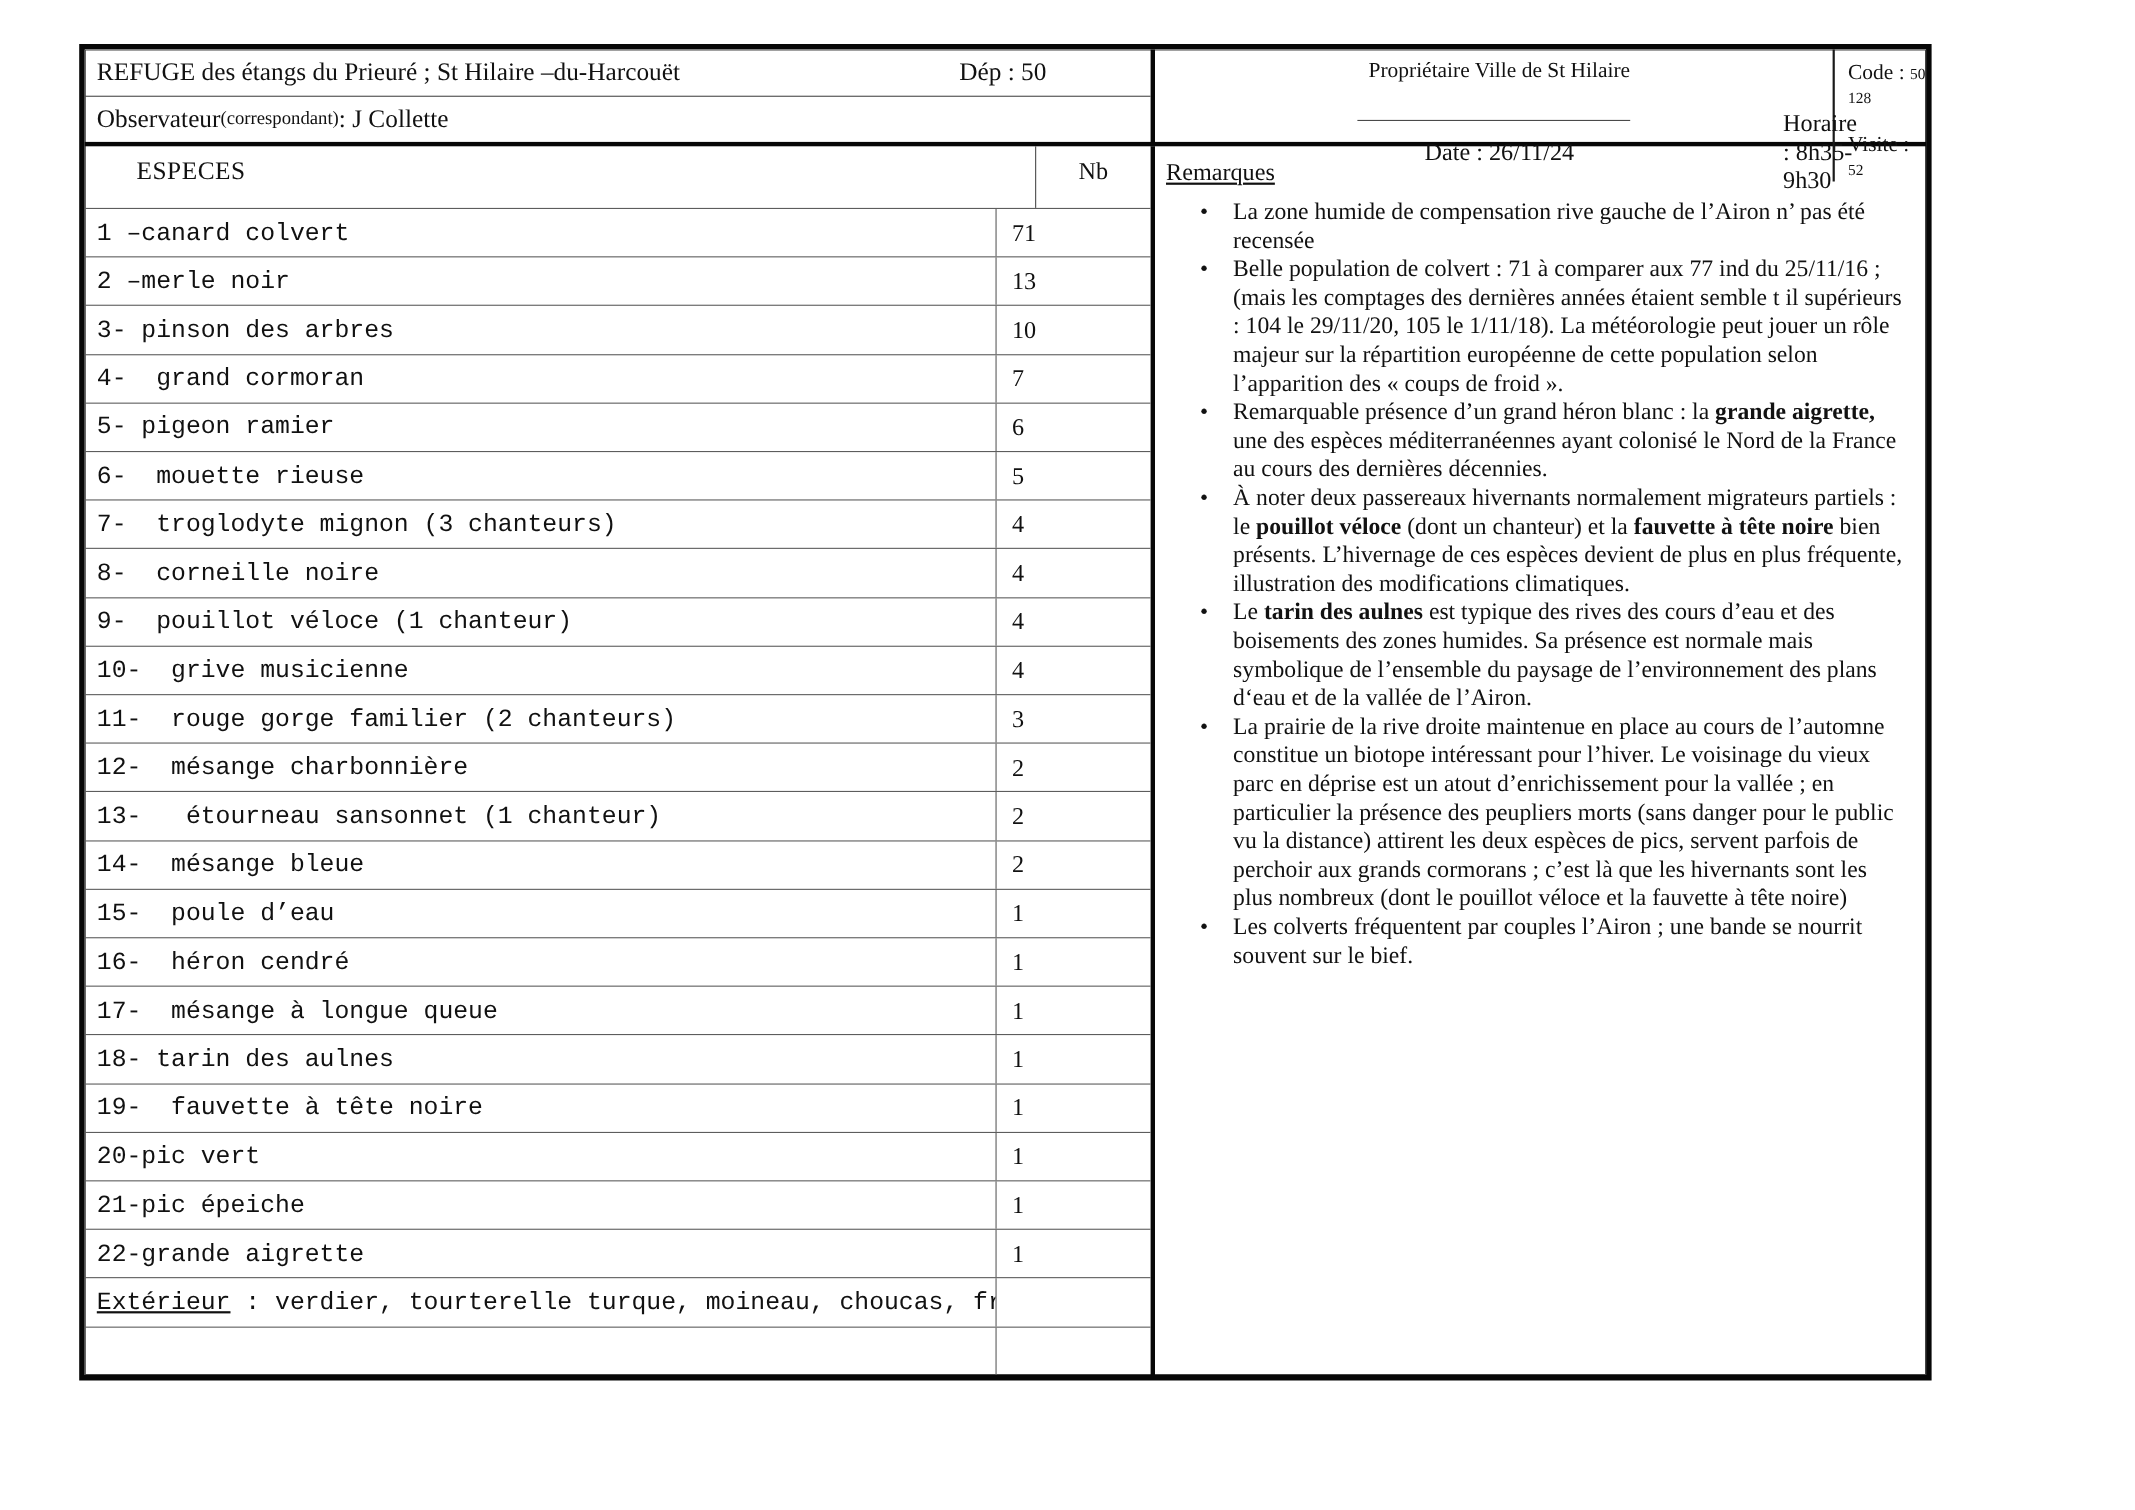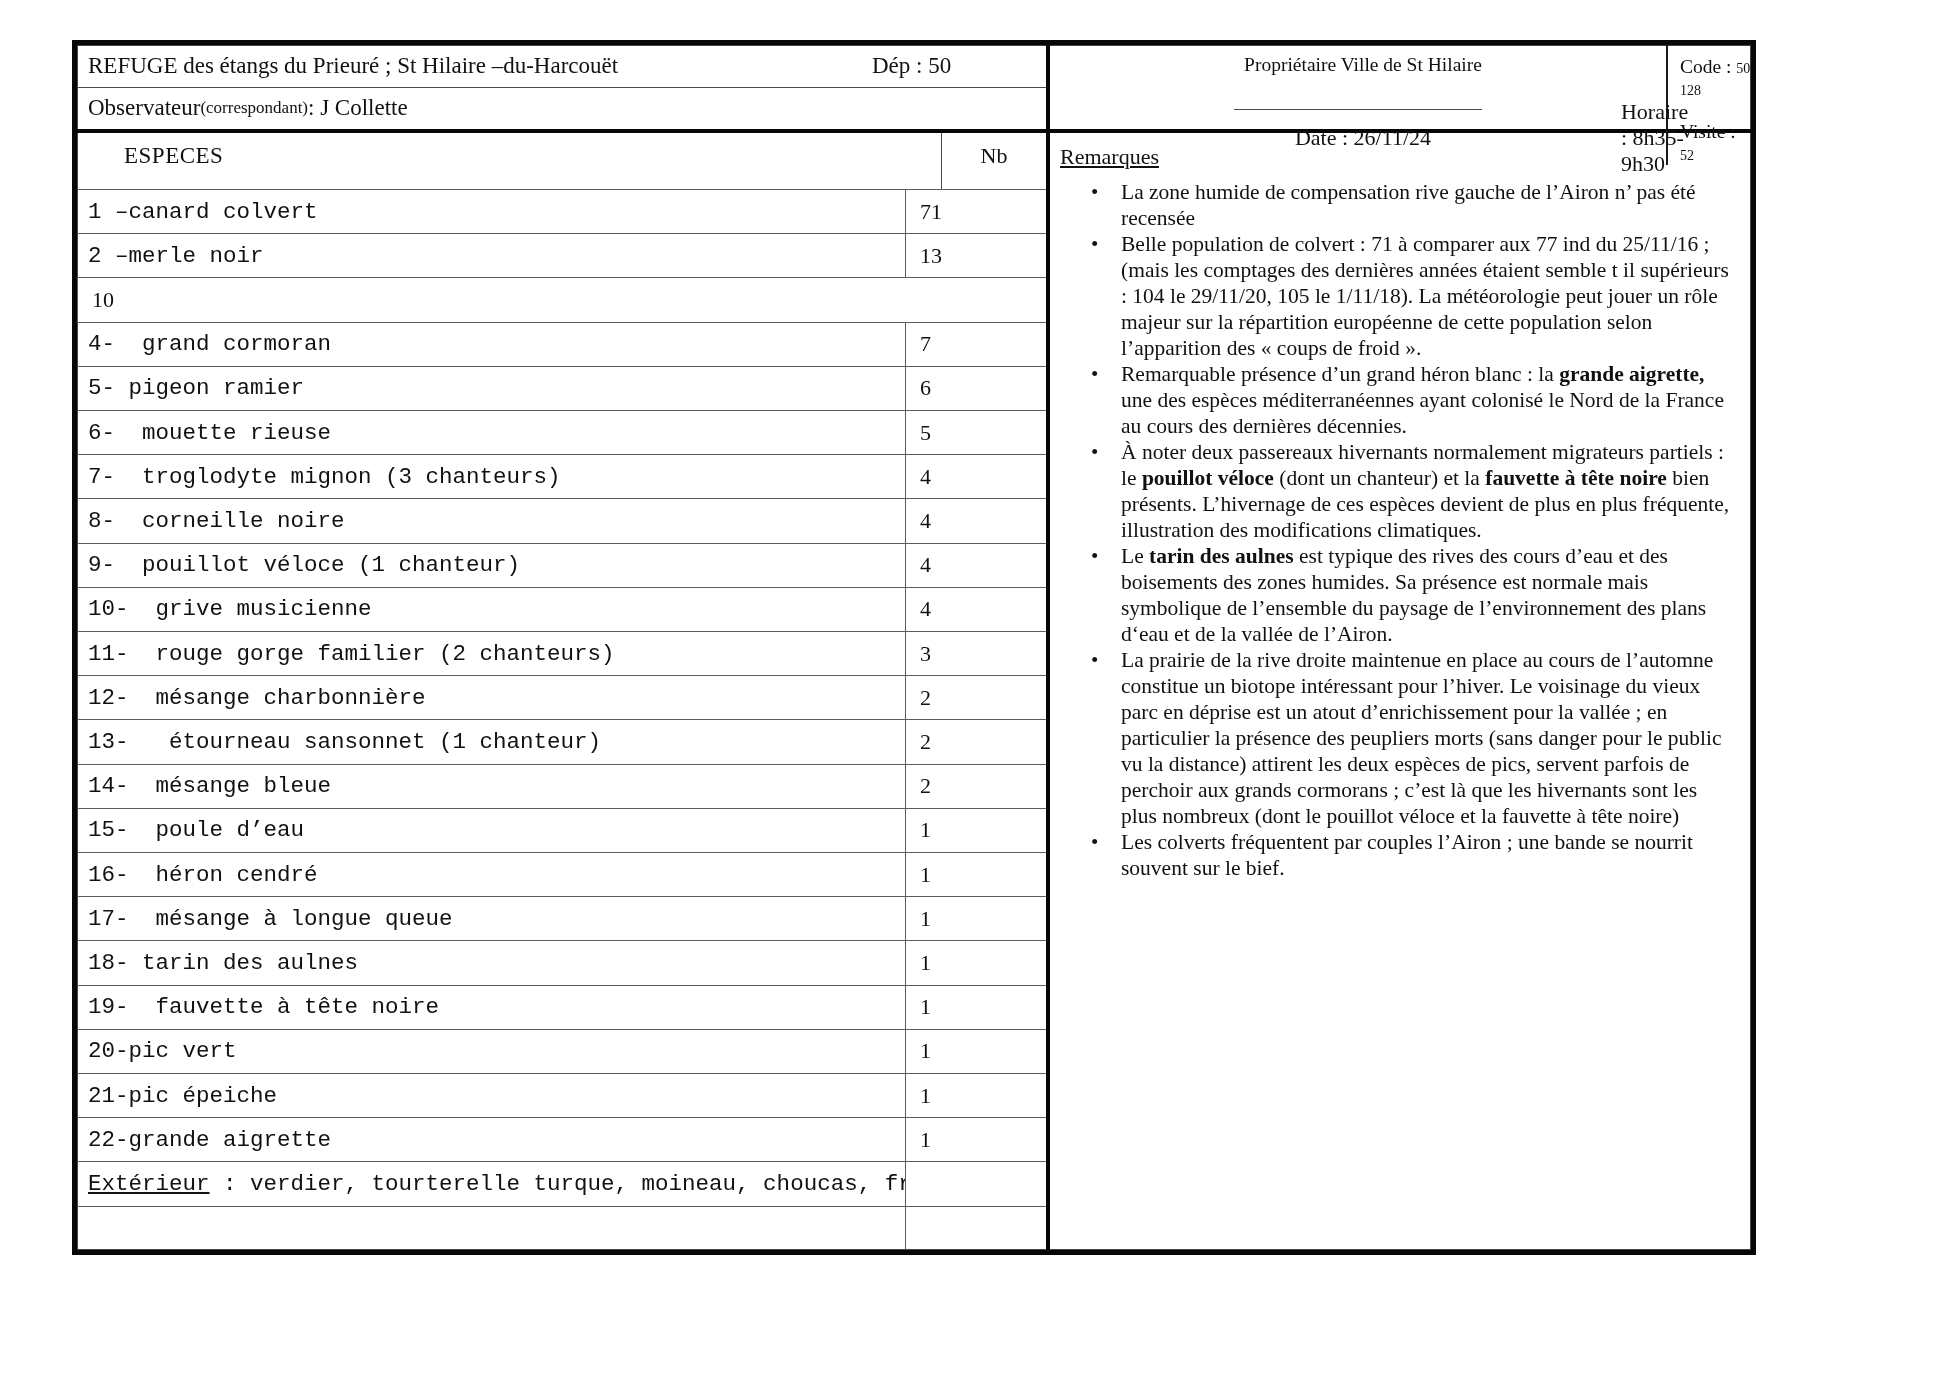--- a/index.html
+++ b/index.html
@@ -93,20 +93,21 @@
       <div id="species-rows" style="display:flex;flex-direction:column;flex:1;">
           <div class="sp-row">
             <div class="sname"><span>1 –canard colvert</span></div>
             <div class="snb">71</div>
           </div>
           <div class="sp-row">
             <div class="sname"><span>2 –merle noir</span></div>
             <div class="snb">13</div>
           </div>
           <div class="sp-row">
+            <div class="sname"><span>3- pinson des arbres</span></div>
             <div class="snb">10</div>
           </div>
           <div class="sp-row">
             <div class="sname"><span>4-  grand cormoran</span></div>
             <div class="snb">7</div>
           </div>
           <div class="sp-row">
             <div class="sname"><span>5- pigeon ramier</span></div>
             <div class="snb">6</div>
           </div>

